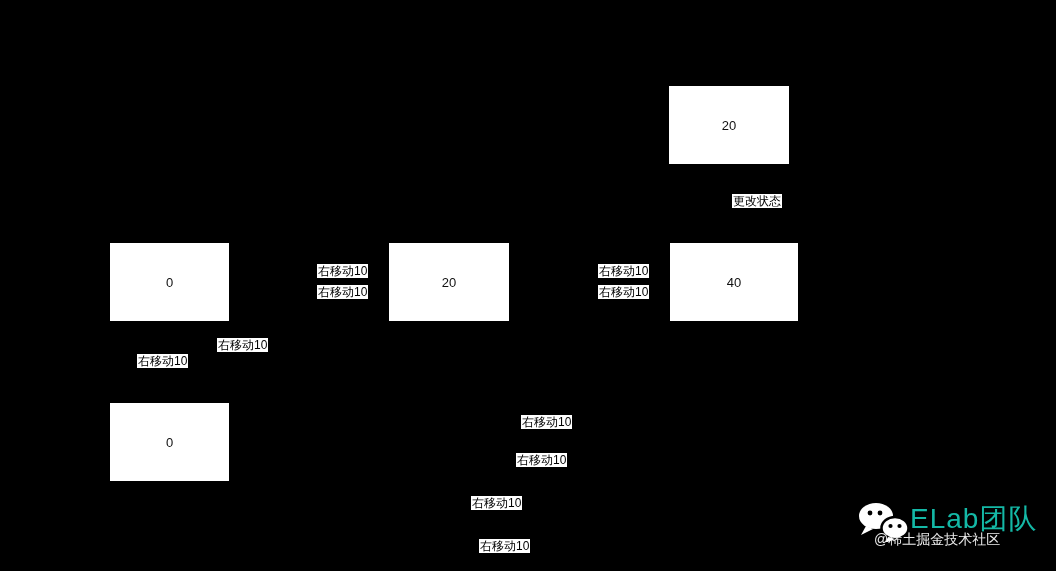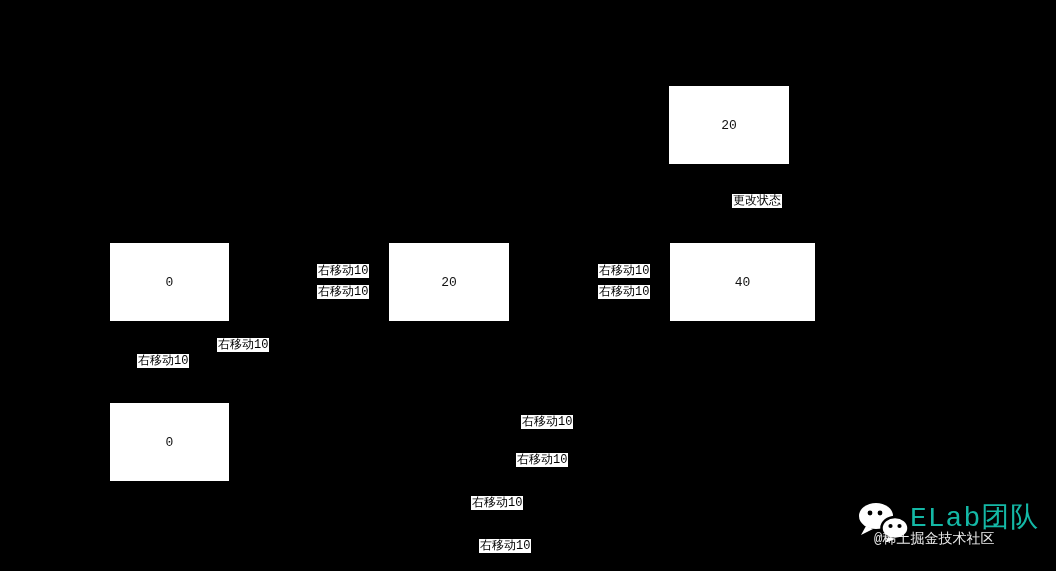--- a/index.html
+++ b/index.html
@@ -6,21 +6,21 @@
     margin: 0;
     padding: 0;
     background: #000;
   }
   .stage {
     position: relative;
     width: 1056px;
     height: 571px;
     background: #000;
     overflow: hidden;
-    font-family: Liberation Mono, monospace;
+    font-family: Liberation Sans, sans-serif;
   }
   .state-box {
     position: absolute;
     background: #ffffff;
     display: flex;
     align-items: center;
     justify-content: center;
   }
   .state-box .value {
     color: #111111;
@@ -83,21 +83,21 @@
   </div>
 
   <div class="state-box" style="left:110px; top:243px; width:119px; height:78px;">
     <span class="value">0</span>
   </div>
 
   <div class="state-box" style="left:389px; top:243px; width:120px; height:78px;">
     <span class="value">20</span>
   </div>
 
-  <div class="state-box" style="left:670px; top:243px; width:145px; height:78px;">
+  <div class="state-box" style="left:670px; top:243px; width:128px; height:78px;">
     <span class="value">40</span>
   </div>
 
   <div class="state-box" style="left:110px; top:403px; width:119px; height:78px;">
     <span class="value">0</span>
   </div>
 
   <span class="tag" style="left:700px; top:194px;">更改状态</span>
 
   <span class="tag" style="left:285px; top:264px;">右移动10</span>

